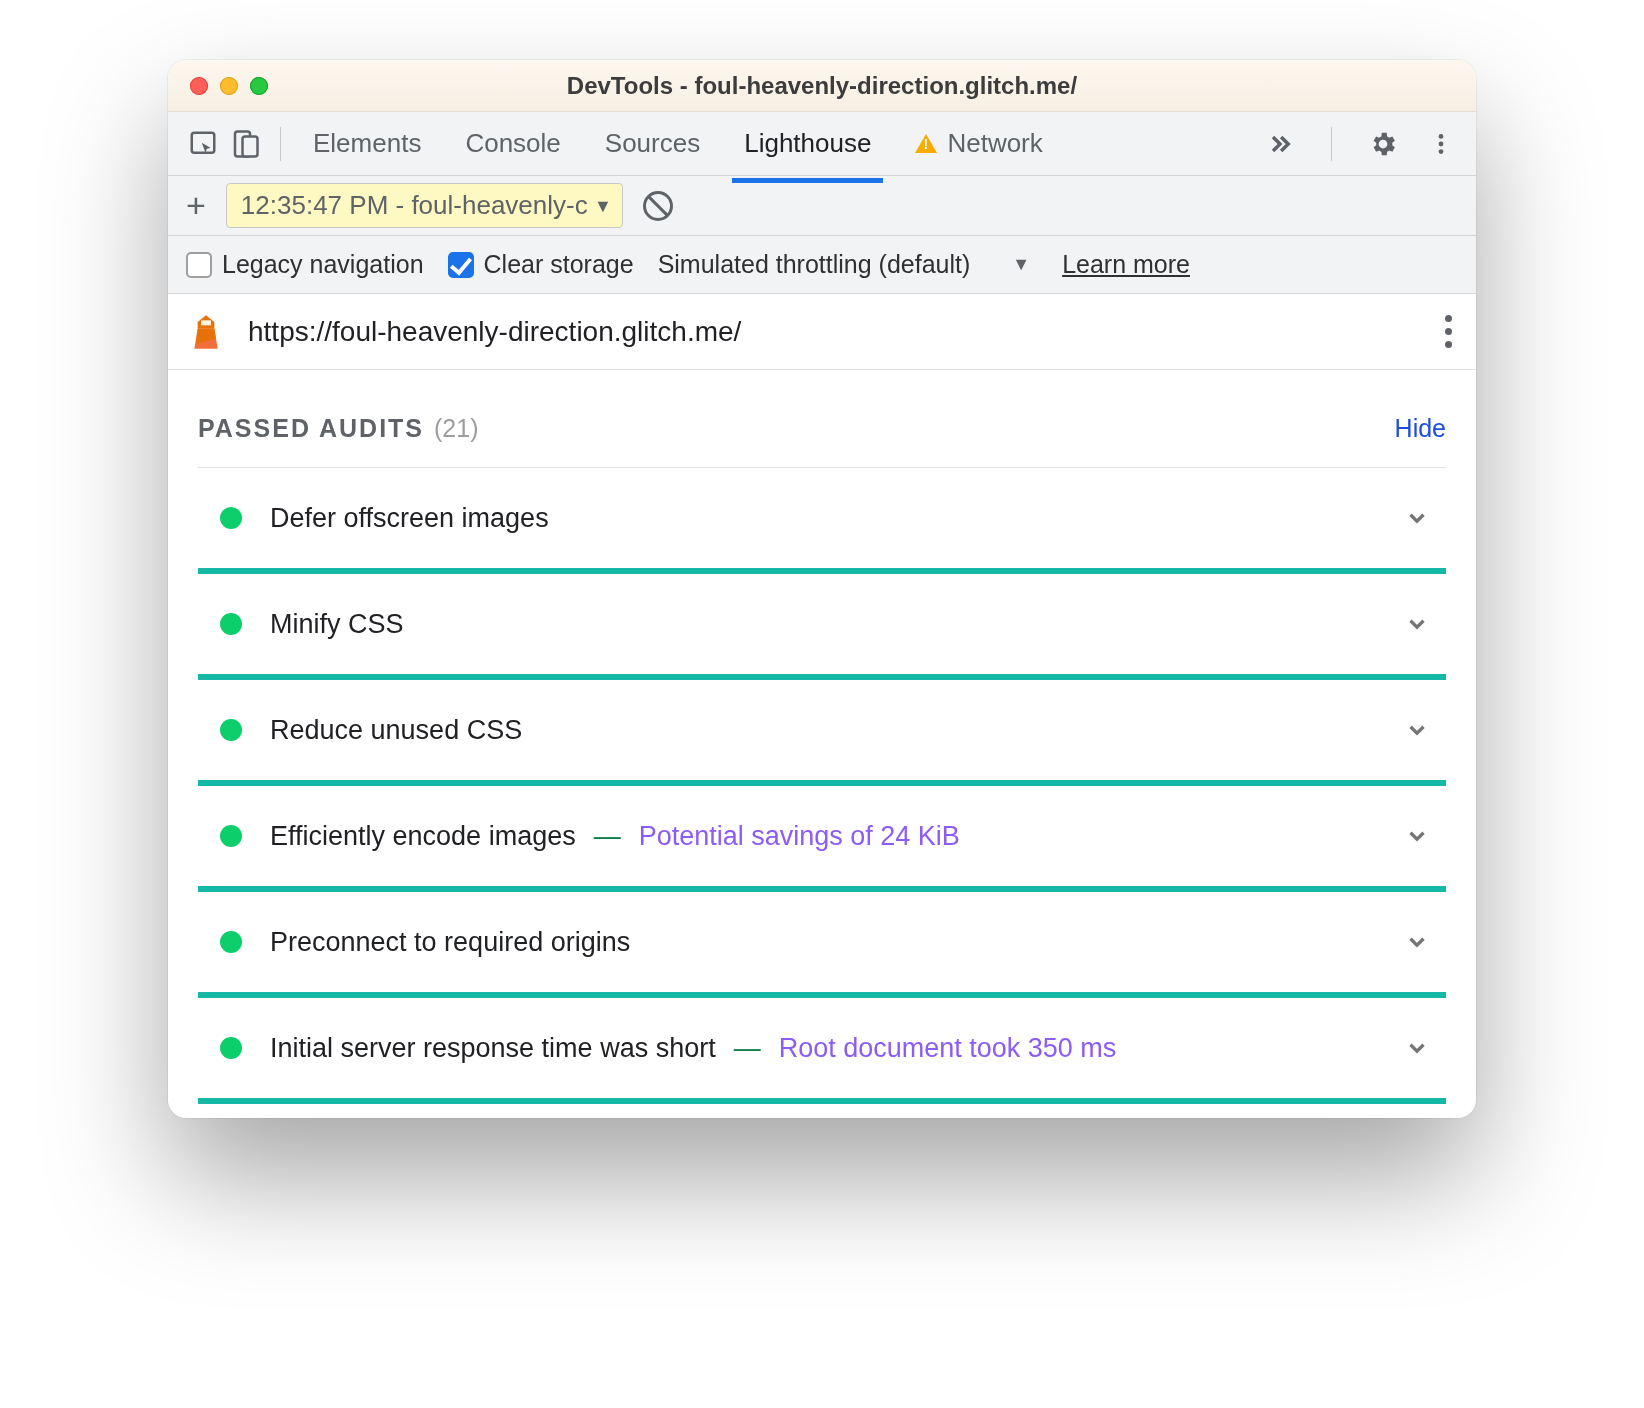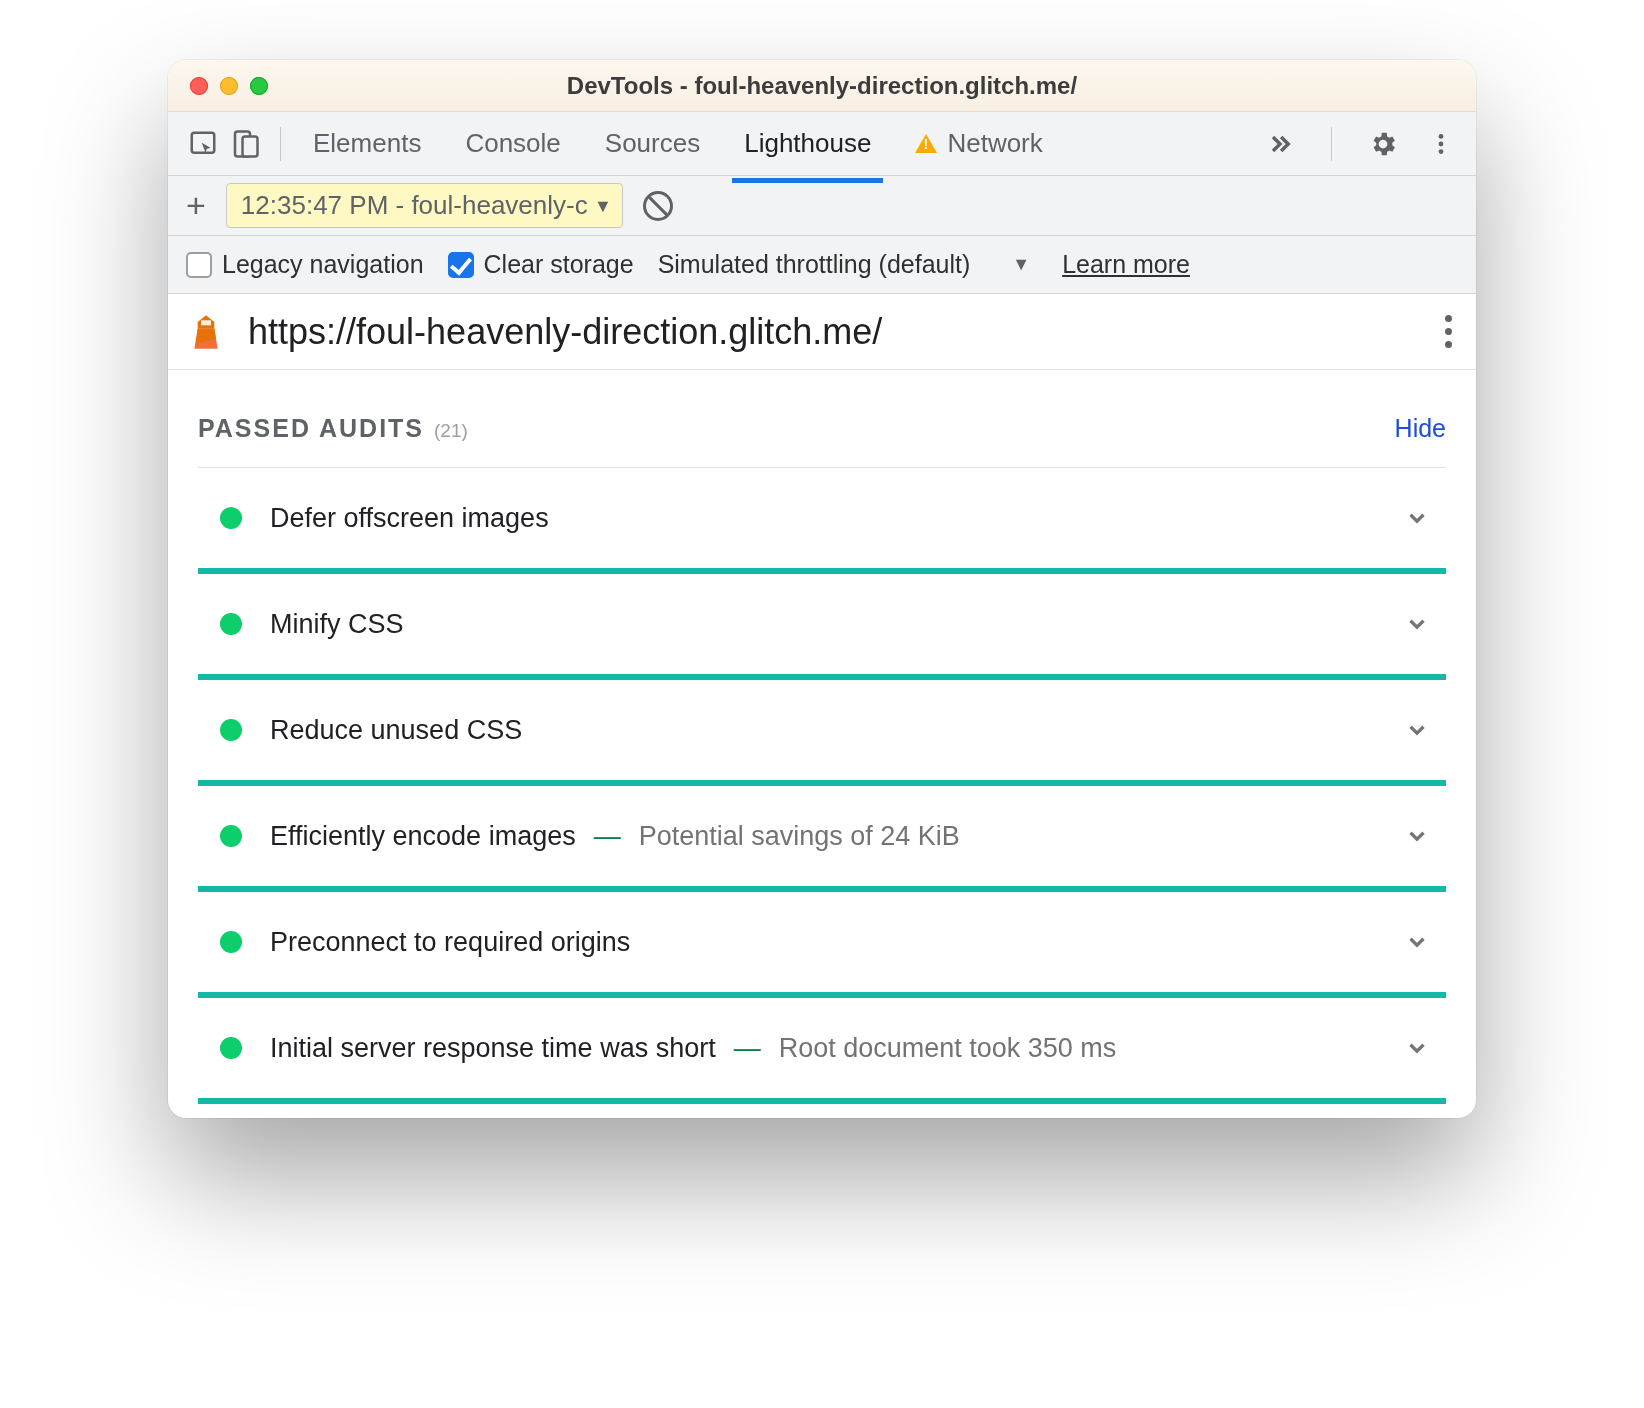--- a/index.html
+++ b/index.html
@@ -52,38 +52,38 @@
   .optbar { height:58px; background:#f1f3f4; border-bottom:1px solid #d5d5d5; display:flex; align-items:center; padding:0 18px; gap:24px; font-size:25px; color:#303030;}
   .chk { width:26px; height:26px; border:2px solid #9e9e9e; border-radius:5px; background:#fff; display:inline-block; vertical-align:middle; margin-right:10px; flex:none;}
   .chk.on { background:#1a73e8; border-color:#1a73e8; position:relative;}
   .chk.on::after{content:""; position:absolute; left:5px; top:0px; width:8px; height:16px; border:solid #fff; border-width:0 4px 4px 0; transform:rotate(40deg);}
   .opt { display:inline-flex; align-items:center; cursor:pointer;}
   .throt { color:#303030;}
   .tri-down { font-size:18px; color:#5f6368; margin-left:18px; margin-right:8px;}
   .learnmore { text-decoration: underline; color:#303030; cursor:pointer;}
 
   
-  .urlrow { height:76px; border-bottom:1px solid #e3e3e3; display:flex; align-items:center; padding:0 18px; gap:22px; font-size:36px;}
+  .urlrow { height:76px; border-bottom:1px solid #e3e3e3; display:flex; align-items:center; padding:0 18px; gap:22px; font-size:28px;}
   .lh-icon svg { width:40px; height:40px; display:block;}
   .url { color:#202124;}
   .kebab { margin-left:auto; display:flex; flex-direction:column; gap:6px; padding:6px; cursor:pointer;}
   .kebab span{width:7px; height:7px; background:#5f6368; border-radius:50%;}
 
   
   .content { padding: 44px 30px 14px 30px; }
   .section-head { display:flex; align-items:baseline; font-size:26px; border-bottom:1px solid #e3e3e3; padding:0 0 24px 0;}
   .sh-title { font-weight:700; letter-spacing:2px; color:#5f6368; font-size:25px;}
-  .sh-count { color:#9e9e9e; margin-left:10px; font-size:19px;}
+  .sh-count { color:#9e9e9e; margin-left:10px; font-size:25px;}
   .sh-hide { margin-left:auto; color:#1d4ed8; cursor:pointer; font-size:25px;}
 
   .audit { display:flex; align-items:center; height:106px; border-bottom:6px solid #14b8a6; padding:0 6px; cursor:pointer;}
   .pass-dot { width:22px; height:22px; border-radius:50%; background:#0cce6b; margin:0 28px 0 16px; flex:none;}
   .audit-title { font-size:27px; color:#202124; display:flex; align-items:center; gap:18px;}
   .sep-dash { color:#0b8043;}
-  .detail { color:#737373;}
+  .detail { color:#8b5cf6;}
   .chev { margin-left:auto; color:#757575; font-size:30px; padding-right:10px;}
 
   svg { display:block; }
 </style>
 </head>
 <body>
 
 <div class="stage">
   <div class="window">
 

